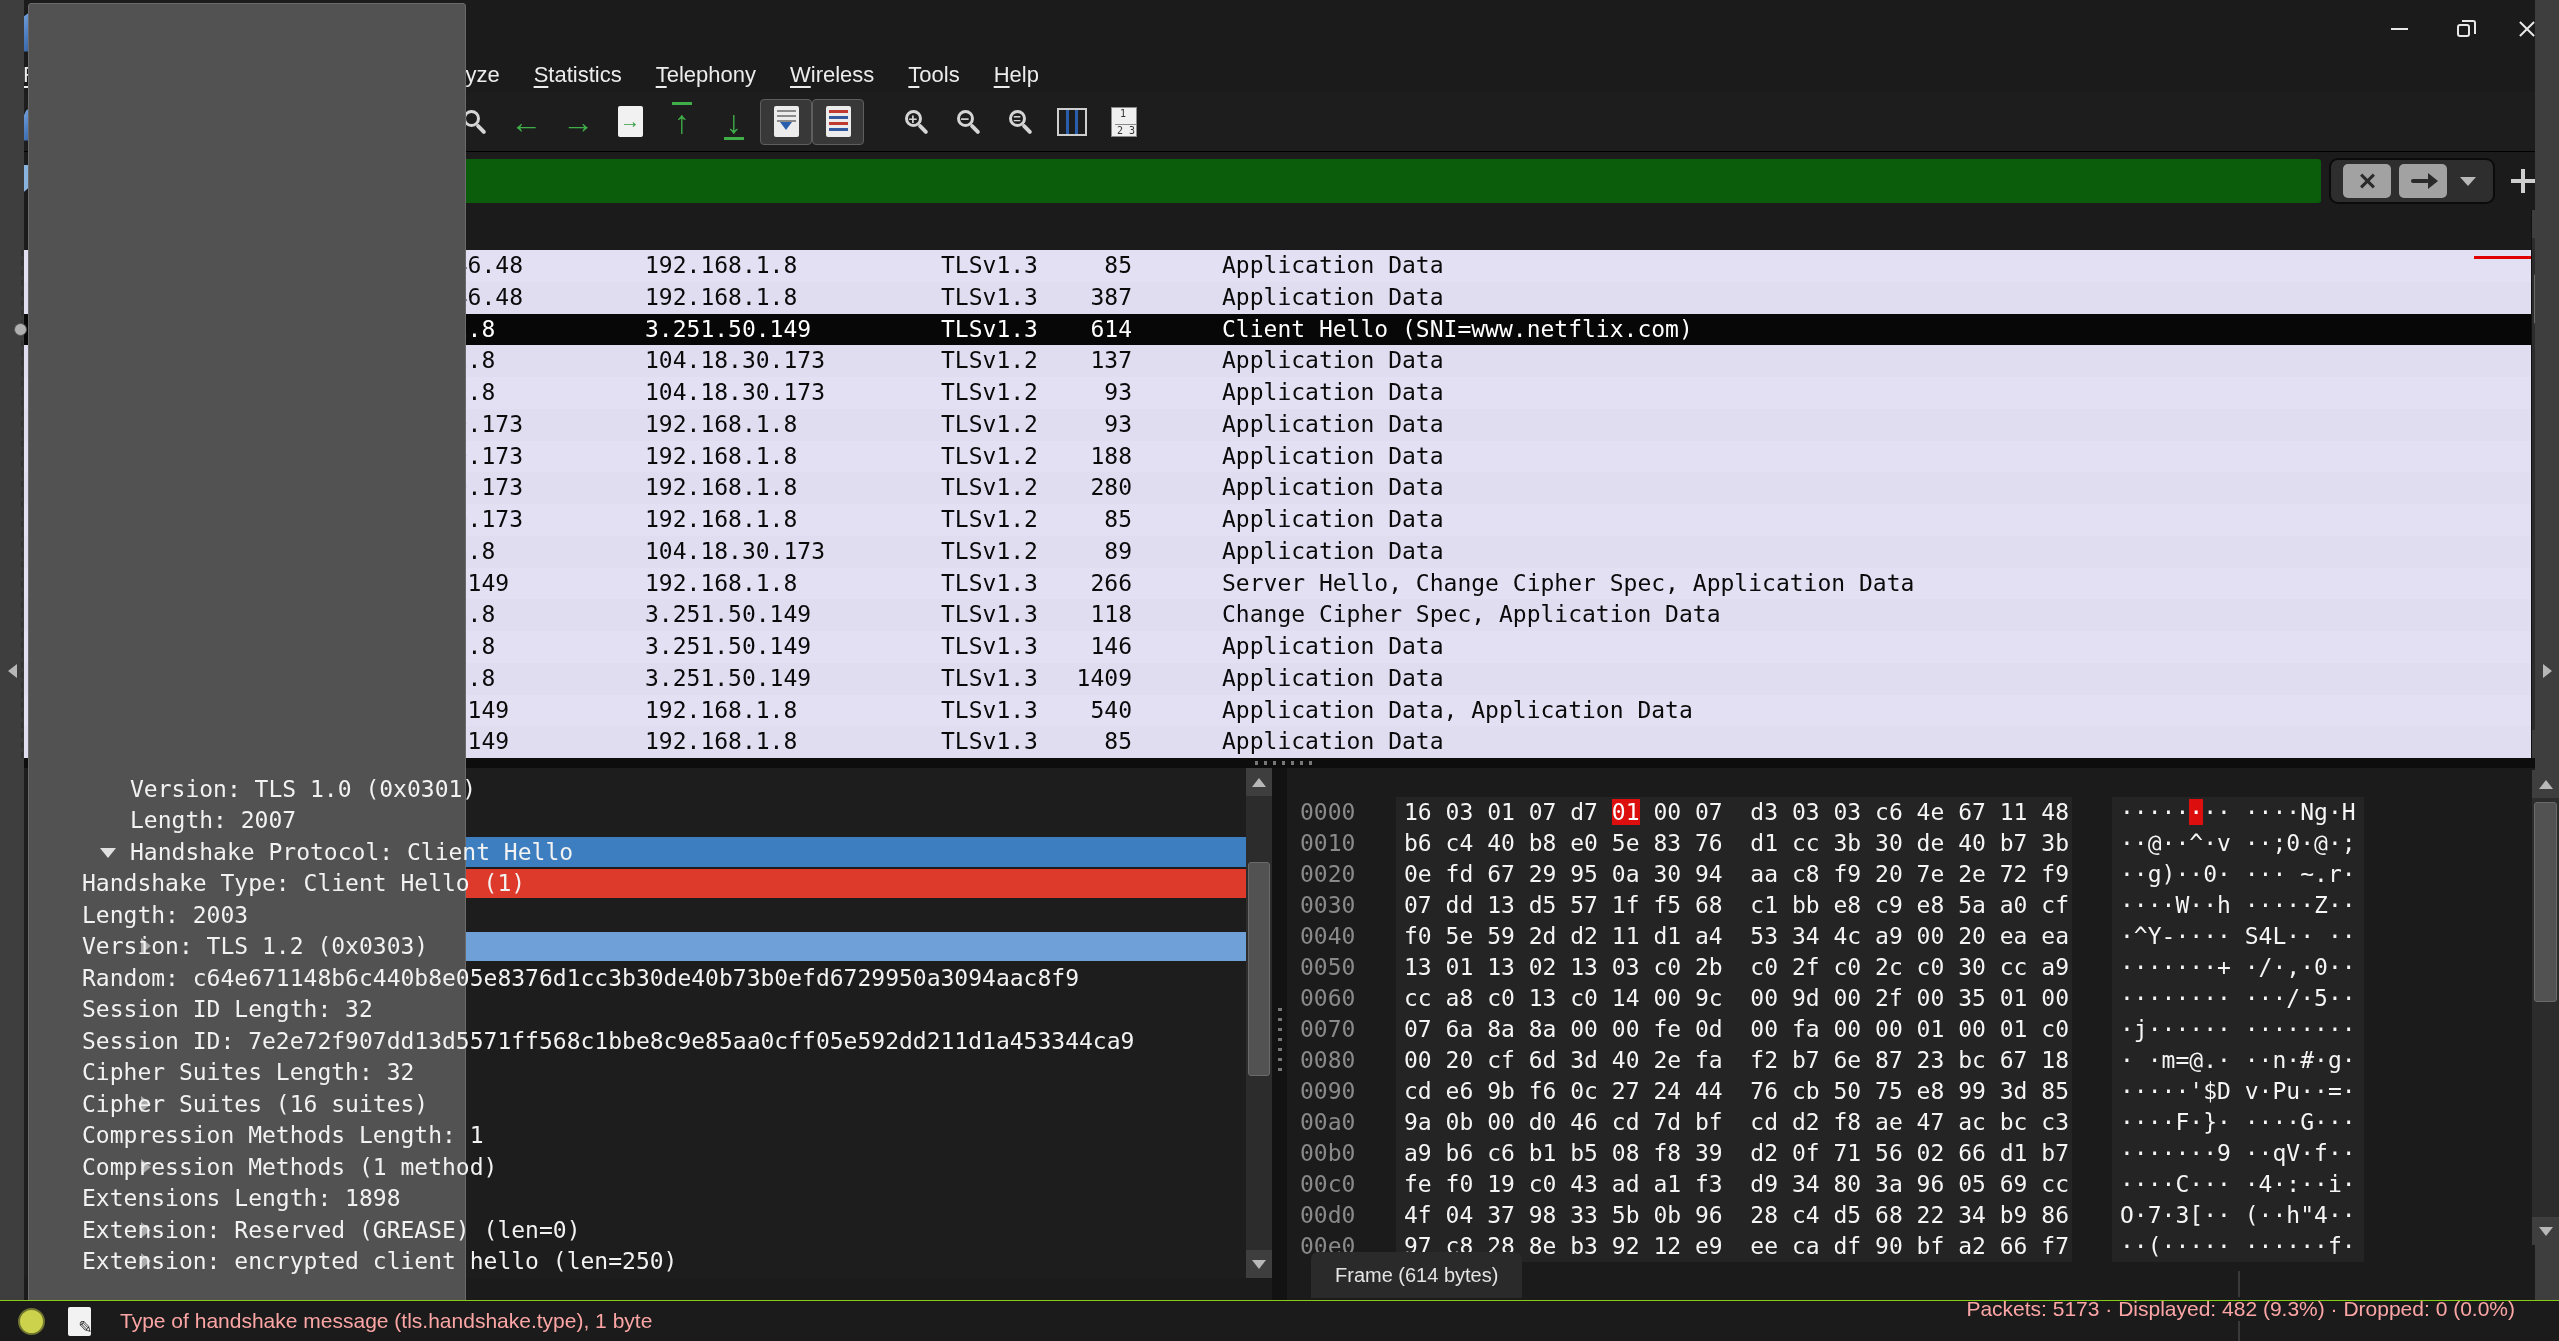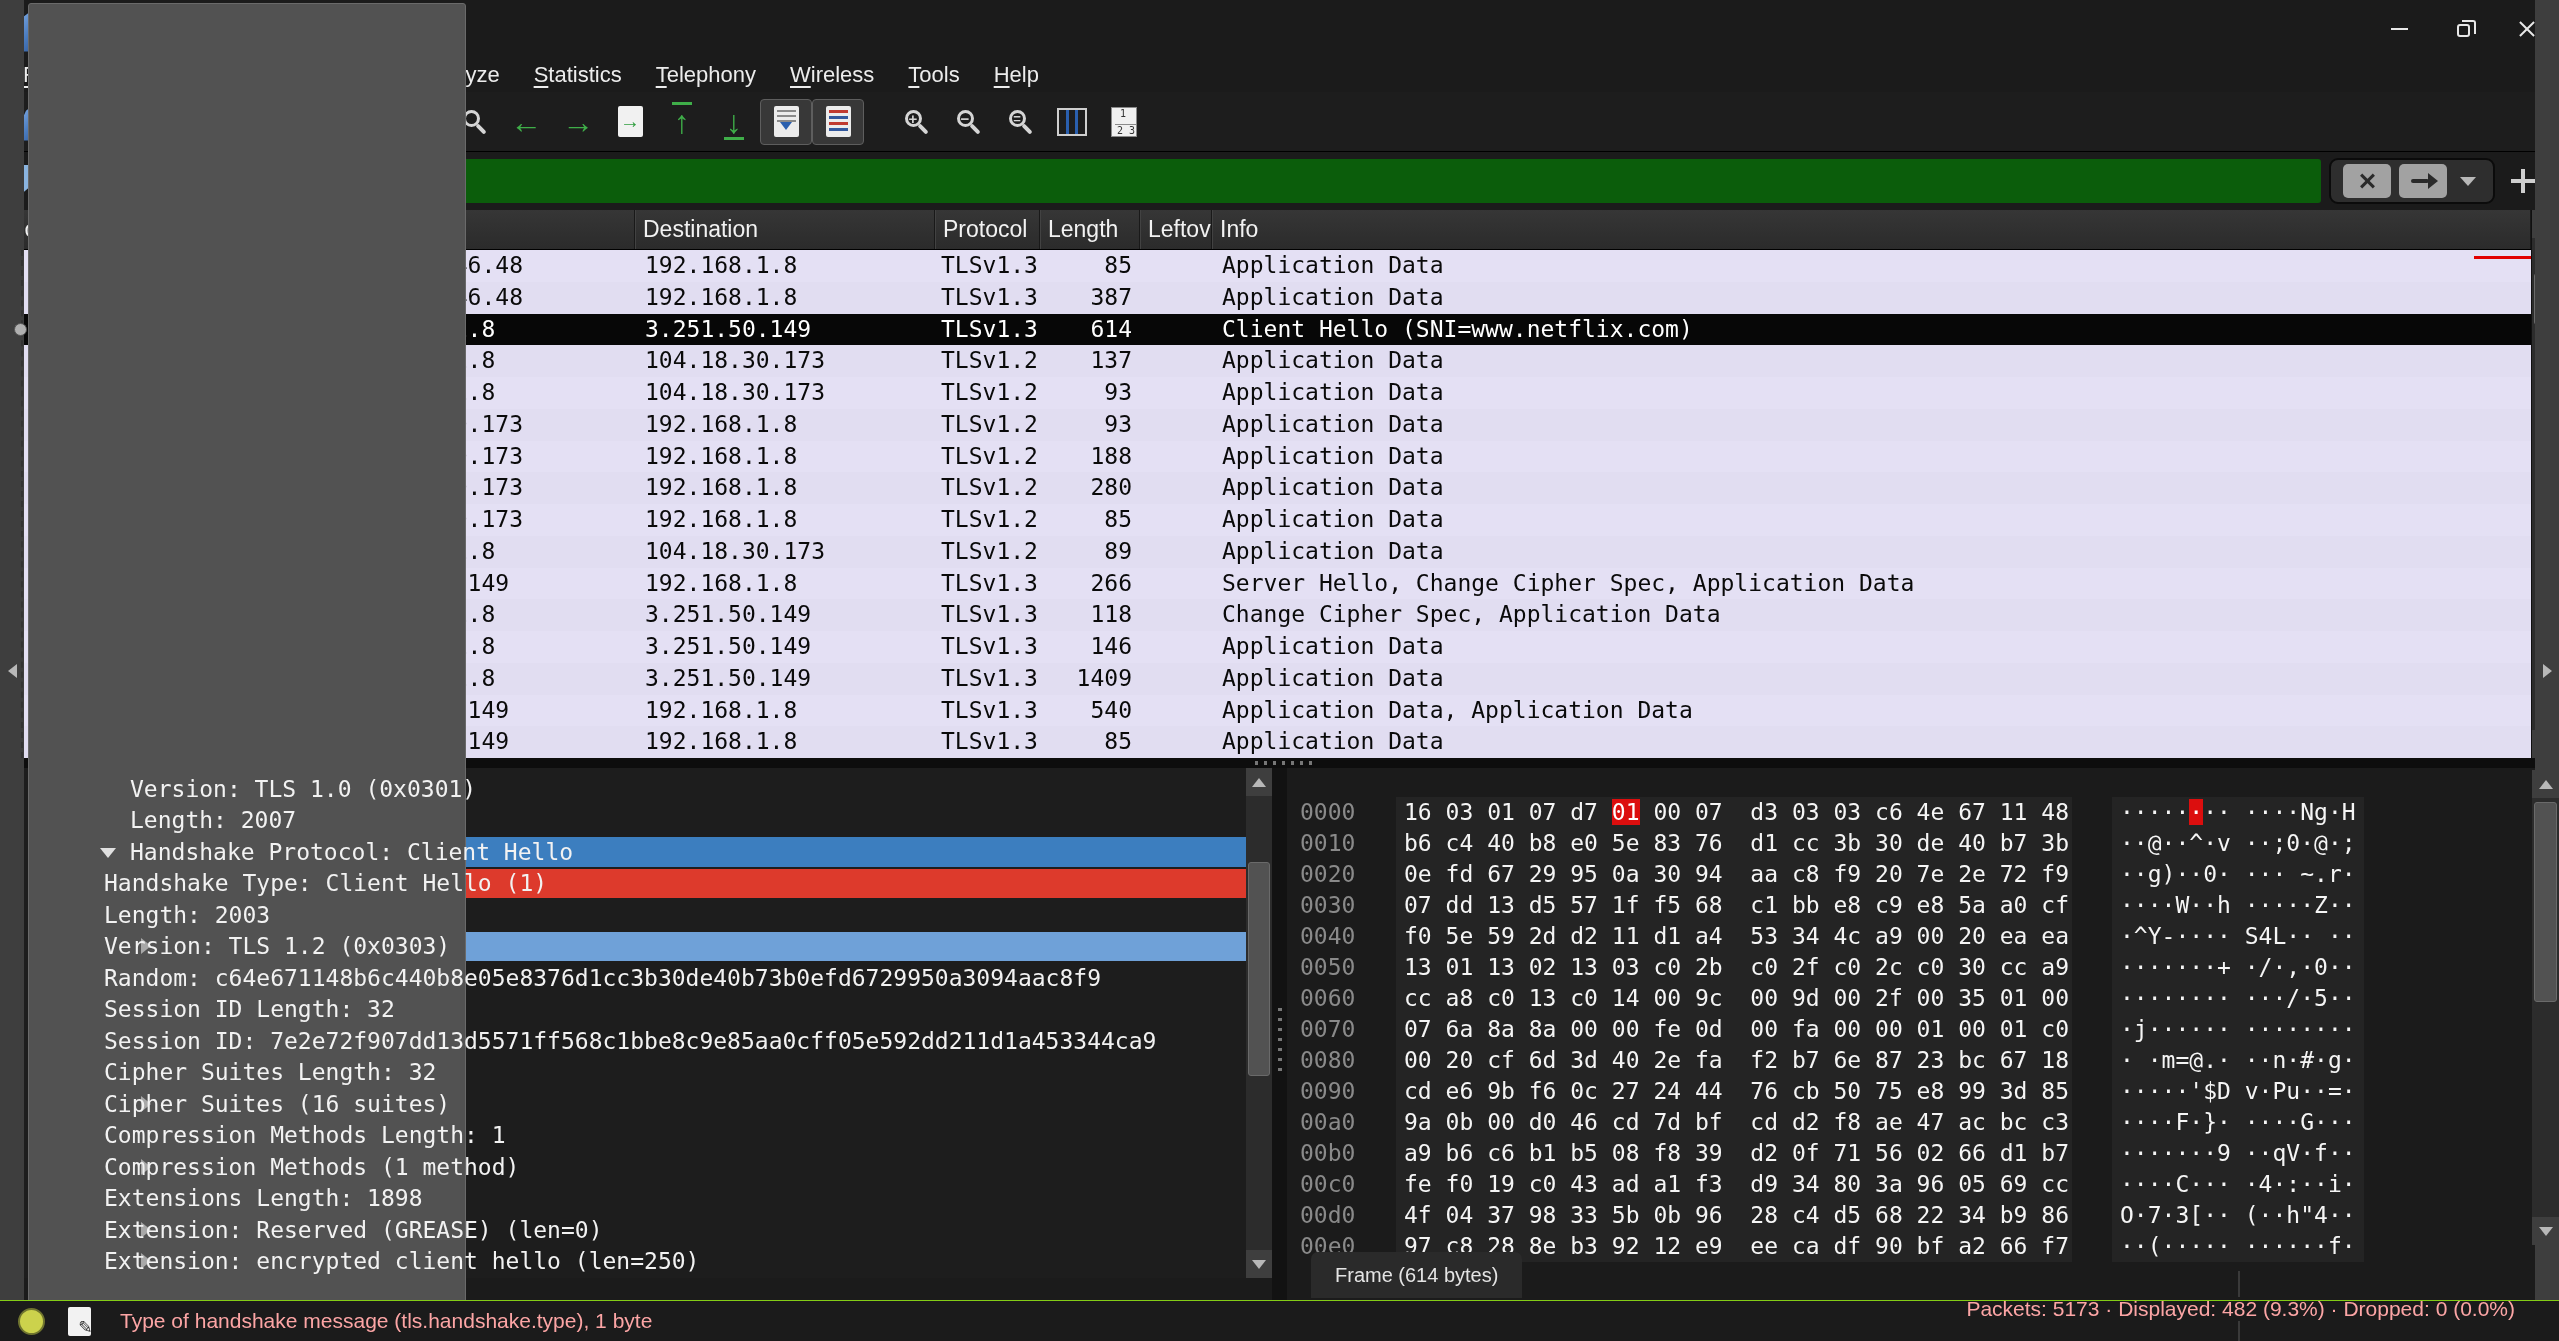--- a/index.html
+++ b/index.html
@@ -136,21 +136,21 @@
       background:repeating-linear-gradient(90deg,#777 0 3px,transparent 3px 9px);}
   .vsplit{position:absolute;left:1272px;top:768px;width:15px;height:532px;background:#121212;}
   .grip-v{position:absolute;left:6px;top:240px;width:4px;height:64px;
       background:repeating-linear-gradient(180deg,#777 0 3px,transparent 3px 10px);}
 
   
   .details{position:absolute;left:0;top:768px;width:1272px;height:510px;background:#1d1d1d;
       overflow:hidden;padding-top:5px;}
   .drow{position:relative;height:31.5px;display:flex;align-items:center;font-family:"DejaVu Sans Mono",monospace;
       font-size:23px;color:#f2f2f2;white-space:pre;}
-  .drow.lvl0{padding-left:130px;} .drow.lvl1{padding-left:104px;}
+  .drow.lvl0{padding-left:130px;} .drow.lvl1{padding-left:82px;}
   .dtext{position:relative;z-index:1;}
   .darrow{position:absolute;z-index:1;}
   .drow.lvl0 .darrow{left:100px;} .drow.lvl1 .darrow{left:141px;}
   .darrow.down{border-left:8px solid transparent;border-right:8px solid transparent;border-top:10px solid #e0e0e0;margin-top:2px;}
   .darrow.right{border-top:8px solid transparent;border-bottom:8px solid transparent;border-left:10px solid #a8a8a8;}
   .dbar{position:absolute;top:1px;bottom:1px;right:0;z-index:0;}
   .dbar.blue{left:94px;background:#3c7ebf;}
   .dbar.red{left:157px;background:#dd3a2c;}
   .dbar.lightblue{left:157px;background:#6fa1d8;}
 
@@ -305,30 +305,20 @@
         </div>
       <div class="fcaret">
           <span class="caret"></span>
         </div>
     </div>
     <div class="plus-btn">
         <span class="plus"></span>
       </div>
   </div>
 
-  <div class="list-header">
-      <div class="hcell col-no">No.</div>
-      <div class="hcell col-time">Time</div>
-      <div class="hcell col-source">Source</div>
-      <div class="hcell col-destination">Destination</div>
-      <div class="hcell col-protocol">Protocol</div>
-      <div class="hcell col-length">Length</div>
-      <div class="hcell col-leftover">Leftov</div>
-      <div class="hcell col-info">Info</div>
-    </div>
 
   <div class="list-body">
     <div class="gutter-line"></div>
     <div class="gutter-dot"></div>
   <div class="prow">
         <div class="pc col-no">533</div>
         <div class="pc col-time">3.079413</div>
         <div class="pc col-source">13.107.246.48</div>
         <div class="pc col-destination">192.168.1.8</div>
         <div class="pc col-protocol">TLSv1.3</div>

